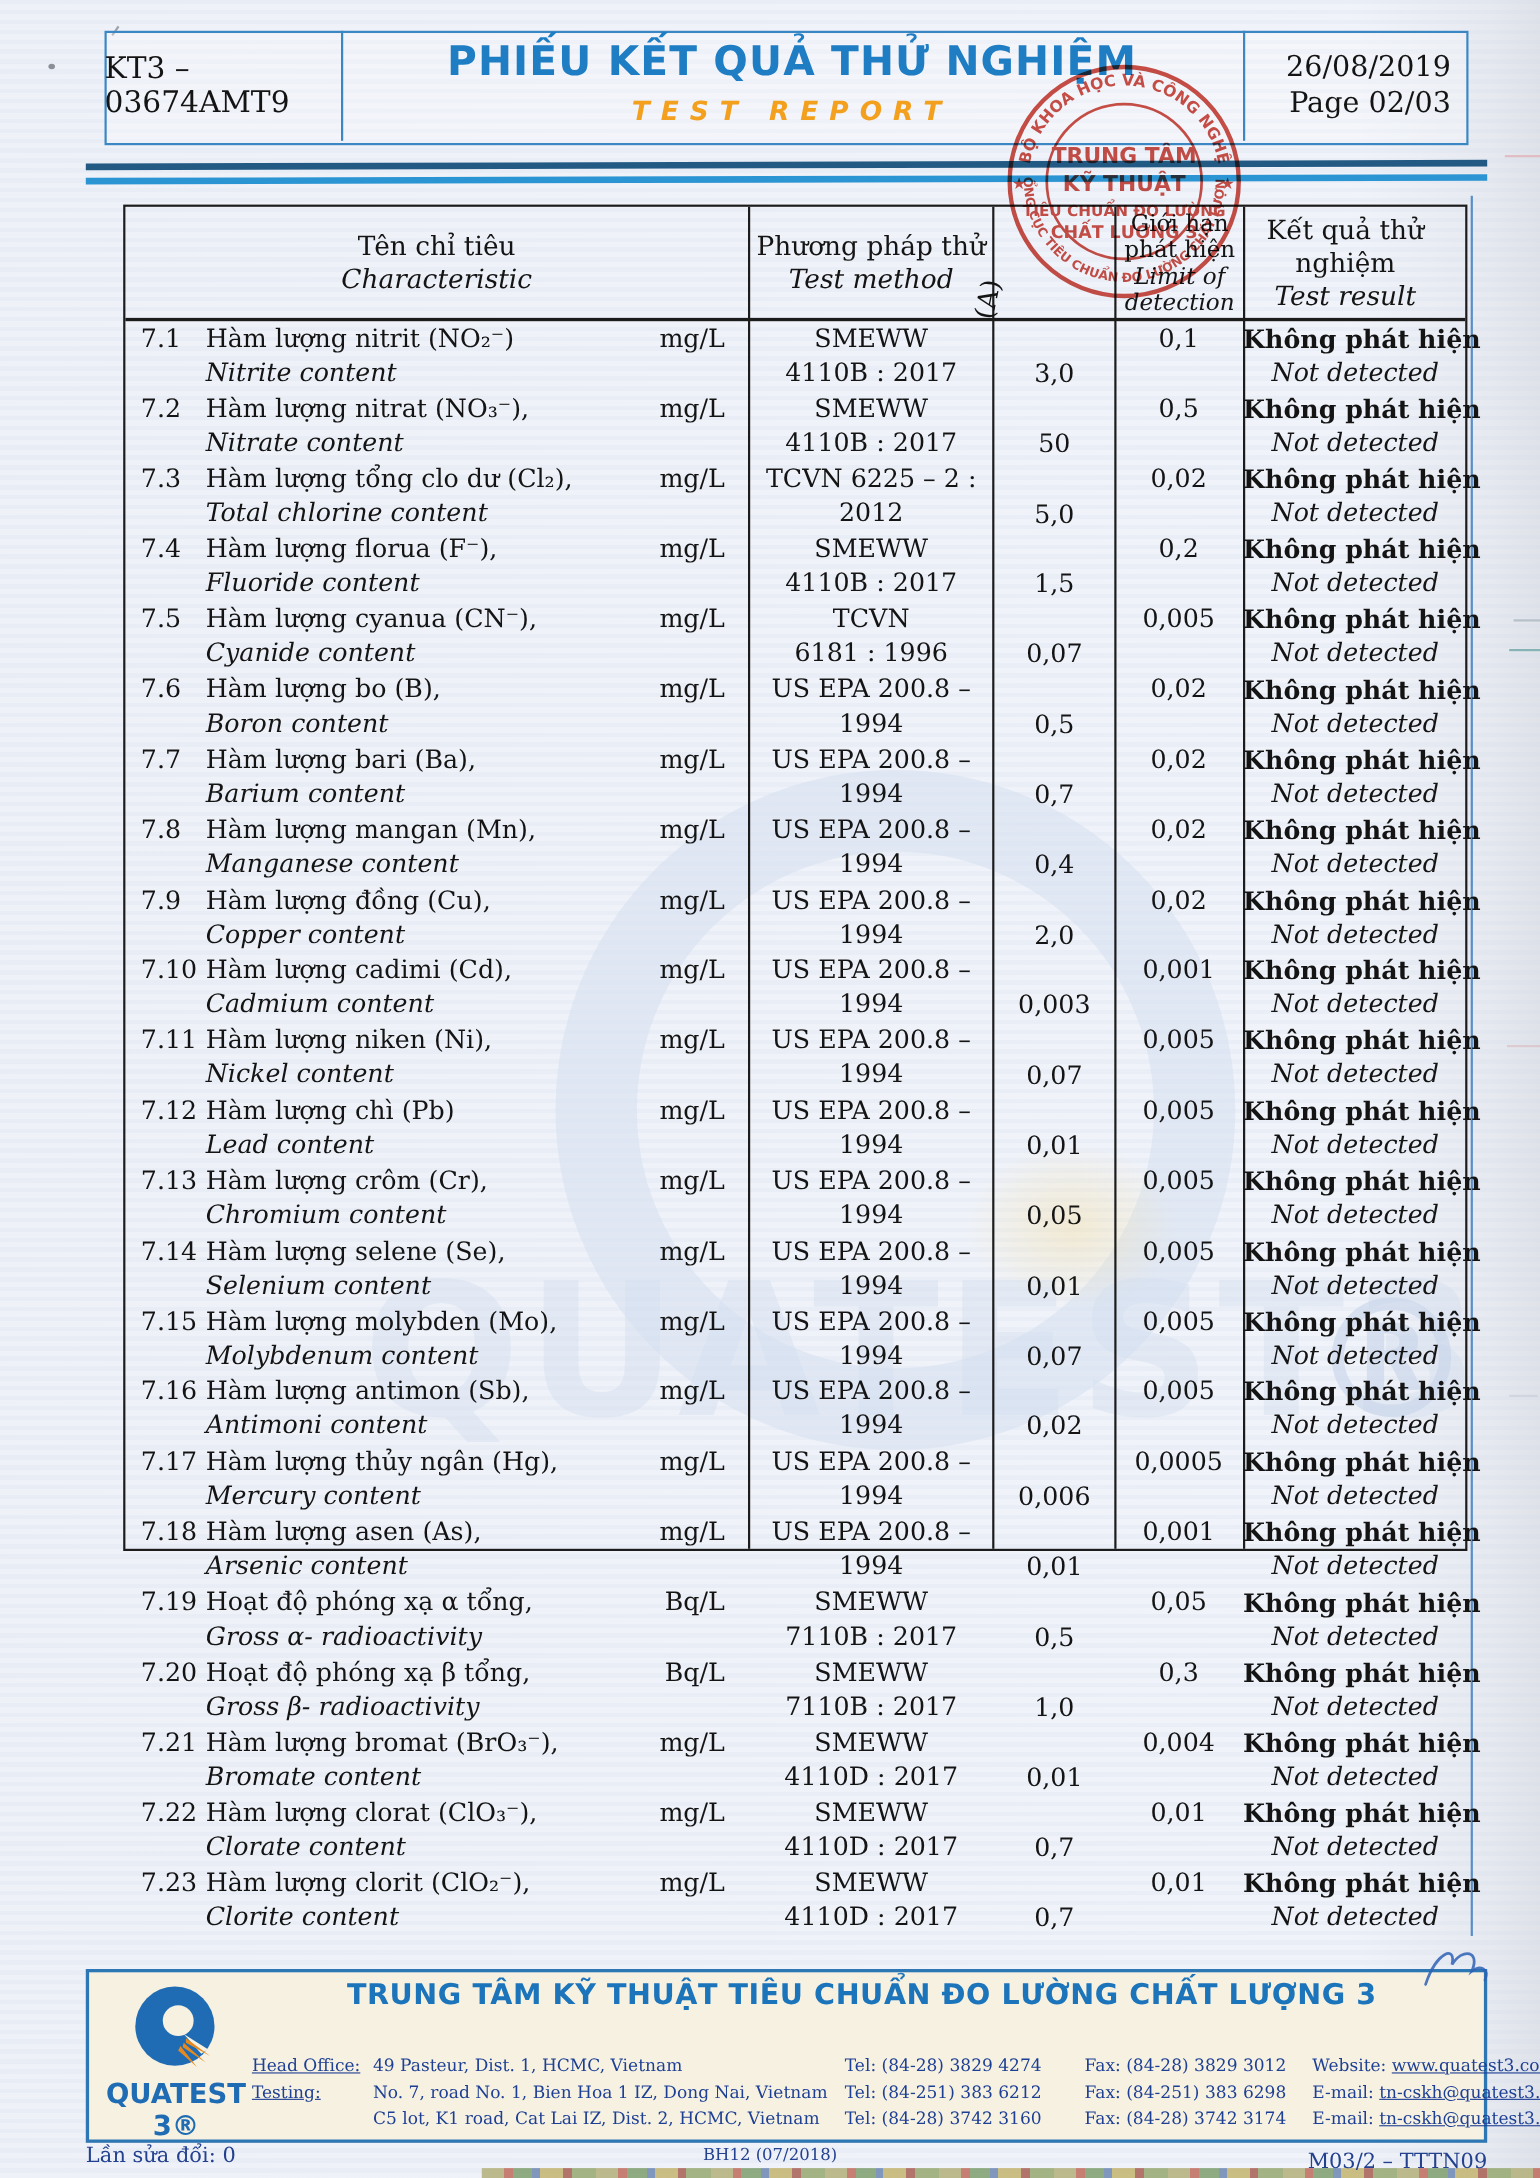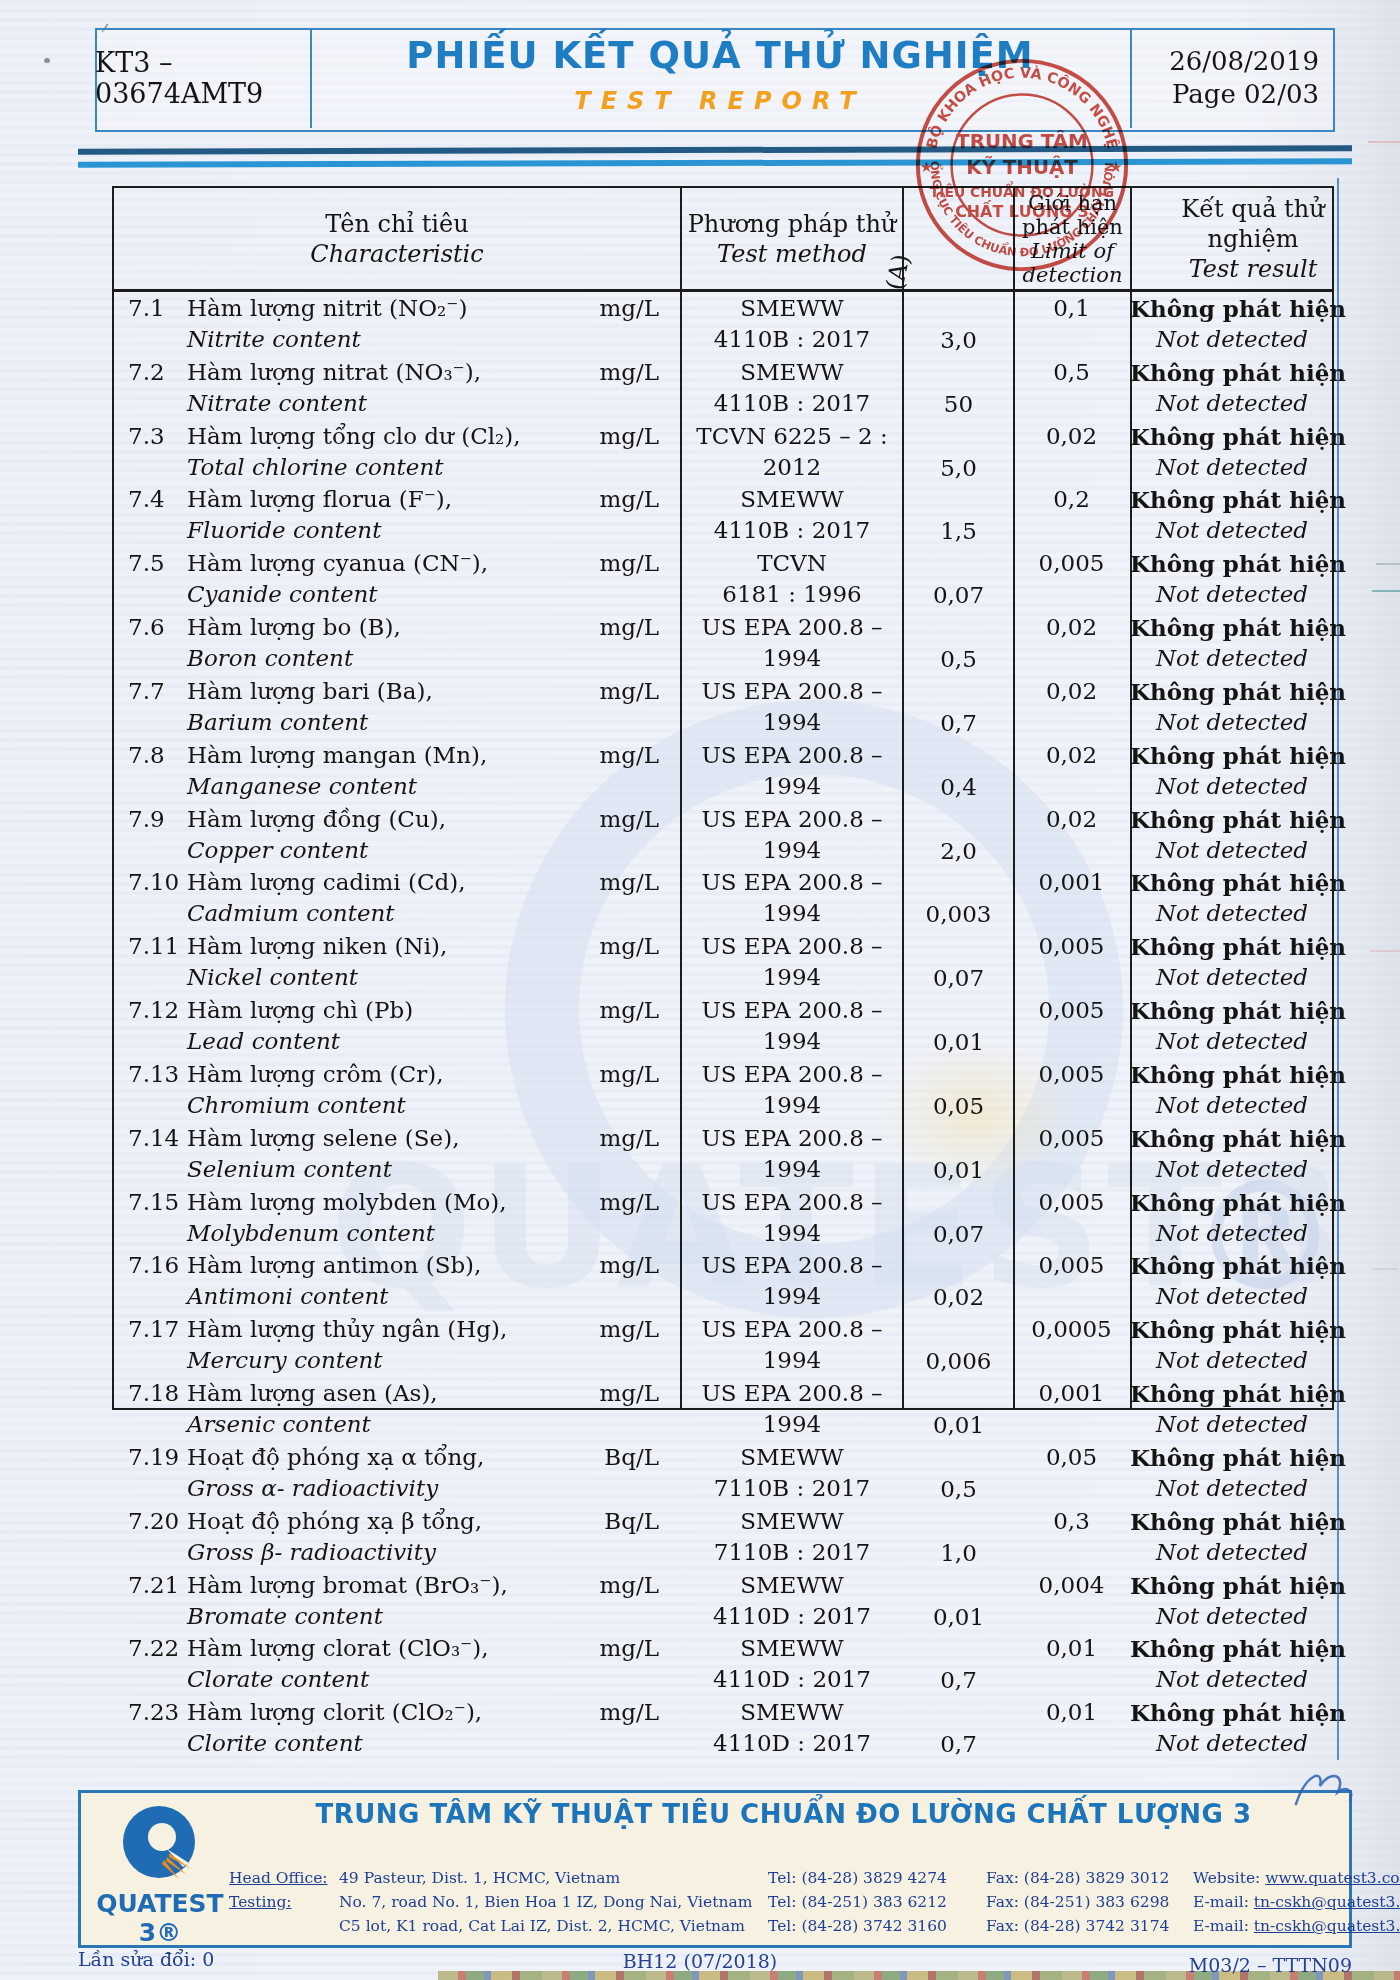--- a/index.html
+++ b/index.html
@@ -62,21 +62,21 @@
     box-sizing:border-box;background:#f6f1e1;}
   .ftr-head1{position:absolute;left:150px;top:6px;width:1105px;text-align:center;
     font-family:"DejaVu Sans","Liberation Sans",sans-serif;font-weight:bold;font-size:26px;color:#1c74ba;letter-spacing:.5px;}
   .ftr-head2{position:absolute;left:150px;top:40px;width:1105px;text-align:center;
     font-family:"DejaVu Sans","Liberation Sans",sans-serif;font-weight:bold;font-size:21px;color:#1c74ba;letter-spacing:.5px;}
   .addr{position:absolute;font-size:15.5px;color:#1d3f94;white-space:nowrap;}
   .u{text-decoration:underline;}
   .logo-name{position:absolute;left:4px;top:96px;width:150px;text-align:center;
     font-family:"DejaVu Sans","Liberation Sans",sans-serif;font-weight:bold;font-size:25px;color:#1f6cb4;}
   .bottom-left{left:78px;top:1948px;font-size:19px;color:#23418f;}
-  .bottom-center{left:0;top:1950px;width:1400px;text-align:center;font-size:19px;color:#23418f;}
+  .bottom-center{left:0;top:1950px;width:1400px;text-align:center;font-size:15px;color:#23418f;}
   .bottom-right{left:1090px;top:1954px;width:262px;text-align:right;font-size:19px;color:#23418f;}
   
   .edge-blue{left:1337px;top:178px;width:2px;height:1582px;background:#3f7ec0;opacity:.85;}
   .mark{position:absolute;height:2px;}
   .band{left:438px;top:1971px;width:962px;height:9px;opacity:.85;
     background:repeating-linear-gradient(90deg,#b3b07a 0 20px,#c06b5c 20px 28px,#7e9e6d 28px 46px,#6d87b2 46px 53px,#c4b46e 53px 74px,#a85f52 74px 82px,#97a86f 82px 104px);}
   .dot{left:44px;top:58px;width:6px;height:5px;border-radius:50%;background:#8a8f98;}
   .tick{left:103px;top:26px;width:10px;height:10px;border-left:2px solid #9aa3ad;transform:rotate(35deg);}
 </style>
 </head>
@@ -129,21 +129,21 @@
       </div>
       <div class="th" style="left:790px;width:109px;">
         <div class="a-rot">(A)</div>
       </div>
       <div class="th th-lod" style="left:901px;width:115px;">
         <div>Giới hạn</div>
         <div>phát hiện</div>
         <div class="en">Limit of</div>
         <div class="en">detection</div>
       </div>
-      <div class="th" style="left:1038px;width:202px;">
+      <div class="th" style="left:1008px;width:202px;">
         <div>Kết quả  thử</div>
         <div>nghiệm</div>
         <div class="en">Test result</div>
       </div>
     </div>
 
     <div class="tbody">
   <div class="trow">
     <div class="c c-num">7.1</div>
     <div class="c c-name">Hàm lượng nitrit (NO₂⁻)</div>

